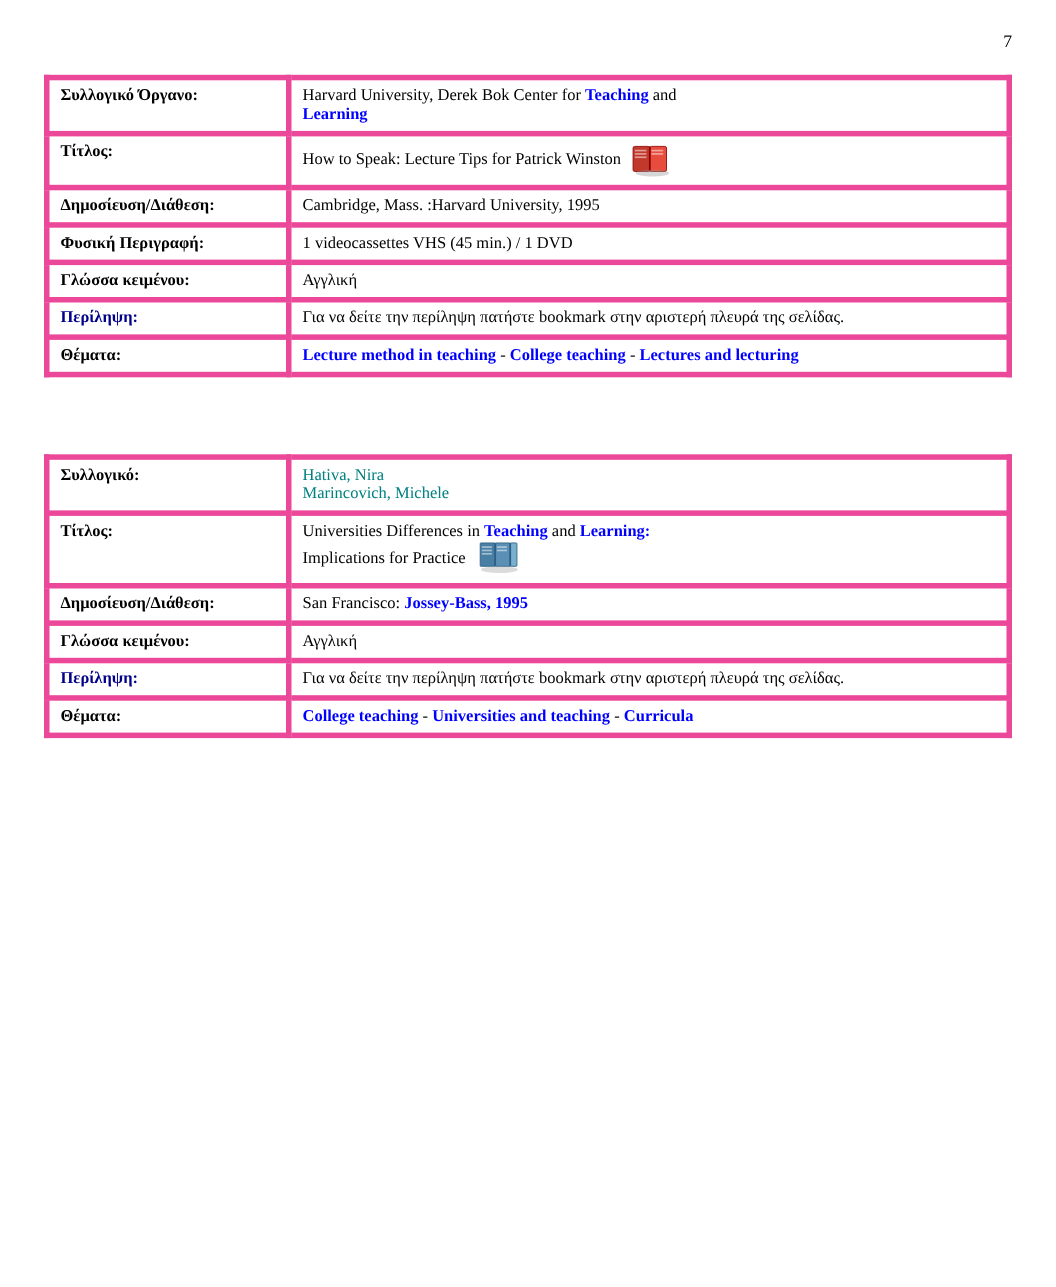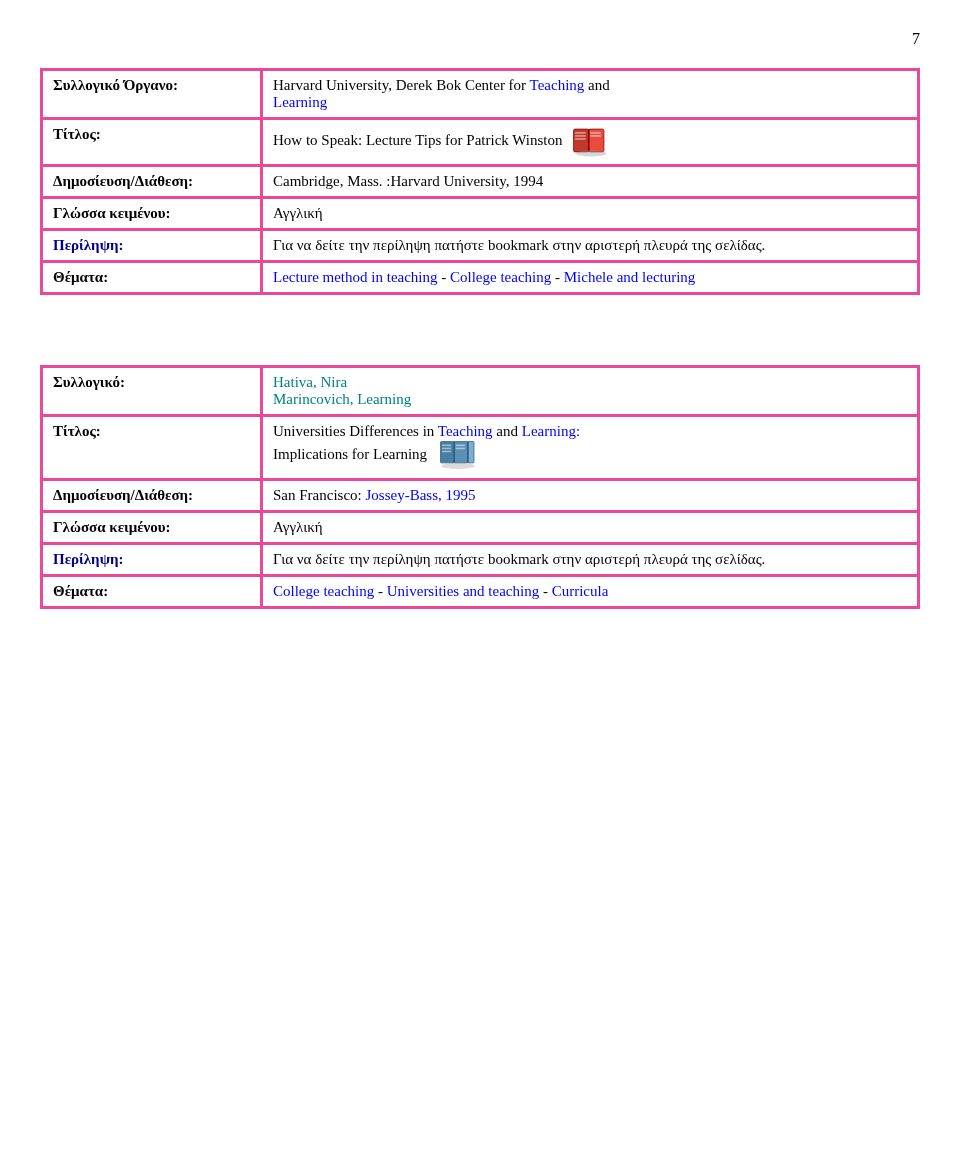--- a/index.html
+++ b/index.html
@@ -14,36 +14,37 @@
       text-align: right;
       font-size: 16px;
       margin-bottom: 20px;
     }
     .record-table {
       width: 100%;
       border-collapse: collapse;
       margin-bottom: 40px;
     }
     .record-table td {
-      border: 3px solid #ec4899;
+      border: 5px solid #ec4899;
       padding: 6px 10px;
       vertical-align: top;
     }
     .label-col {
       width: 220px;
       font-weight: bold;
       white-space: nowrap;
       color: #000;
     }
     .value-col {
       color: #000;
     }
     .link-blue {
       color: #00f;
       text-decoration: none;
+      font-weight: bold;
     }
     .link-teal {
       color: #008080;
       text-decoration: none;
     }
     .icon-book {
       display: inline-block;
       width: 38px;
       height: 32px;
       vertical-align: middle;
@@ -80,66 +81,70 @@
           <rect x="4" y="16" width="14" height="2" fill="#fff" opacity="0.5"></rect>
           <rect x="24" y="8" width="14" height="2" fill="#fff" opacity="0.5"></rect>
           <rect x="24" y="12" width="14" height="2" fill="#fff" opacity="0.5"></rect>
           <ellipse cx="25" cy="36" rx="20" ry="4" fill="#999" opacity="0.4"></ellipse>
         </svg>
       </td>
     </tr>
 
     <tr>
       <td class="label-col">Δημοσίευση/Διάθεση:</td>
-      <td class="value-col">Cambridge, Mass. :Harvard University, 1994</td>
+      <td class="value-col">Cambridge, Mass. :Harvard University, 1995</td>
     </tr>
 
+    <tr>
+      <td class="label-col">Φυσική Περιγραφή:</td>
+      <td class="value-col">1 videocassettes VHS (45 min.) / 1 DVD</td>
+    </tr>
 
     <tr>
       <td class="label-col">Γλώσσα κειμένου:</td>
       <td class="value-col">Αγγλική</td>
     </tr>
 
     <tr>
       <td class="label-col" style="color:#00008B; font-weight:bold;">Περίληψη:</td>
       <td class="value-col">Για να δείτε την περίληψη πατήστε bookmark στην αριστερή πλευρά της σελίδας.</td>
     </tr>
 
 
     <tr>
       <td class="label-col">Θέματα:</td>
       <td class="value-col">
         <a class="link-blue" href="#">Lecture method in teaching</a>
         <span> - </span>
         <a class="link-blue" href="#">College teaching</a>
         <span> - </span>
-        <a class="link-blue" href="#">Michele and lecturing</a>
+        <a class="link-blue" href="#">Lectures and lecturing</a>
       </td>
     </tr>
   </tbody>
 </table>
 
 <div class="spacer"></div>
 
 <table class="record-table">
   <tbody>
 
     <tr>
       <td class="label-col">Συλλογικό:</td>
       <td class="value-col">
         <a class="link-teal" href="#">Hativa, Nira</a><br>
-        <a class="link-teal" href="#">Marincovich, Learning</a>
+        <a class="link-teal" href="#">Marincovich, Michele</a>
       </td>
     </tr>
 
     <tr>
       <td class="label-col">Τίτλος:</td>
       <td class="value-col">
         <span>Universities Differences in </span><a class="link-blue" href="#">Teaching</a><span> and </span><a class="link-blue" href="#">Learning:</a><br>
-        <span>Implications for Learning</span>
+        <span>Implications for Practice</span>
         
         <svg class="icon-book" viewBox="0 0 50 42" xmlns="http://www.w3.org/2000/svg" style="margin-left:8px;">
           <rect x="2" y="2" width="18" height="28" rx="1" fill="#4a7fa5" stroke="#2c5f82" stroke-width="1"></rect>
           <rect x="20" y="2" width="18" height="28" rx="1" fill="#5b8fb5" stroke="#2c5f82" stroke-width="1"></rect>
           <rect x="38" y="2" width="8" height="28" rx="1" fill="#7aafcf" stroke="#2c5f82" stroke-width="1"></rect>
           <line x1="20" y1="2" x2="20" y2="30" stroke="#2c5f82" stroke-width="2"></line>
           <line x1="38" y1="2" x2="38" y2="30" stroke="#2c5f82" stroke-width="2"></line>
           <rect x="4" y="6" width="12" height="2" fill="#fff" opacity="0.5"></rect>
           <rect x="4" y="10" width="12" height="2" fill="#fff" opacity="0.5"></rect>
           <rect x="4" y="14" width="12" height="2" fill="#fff" opacity="0.5"></rect>

